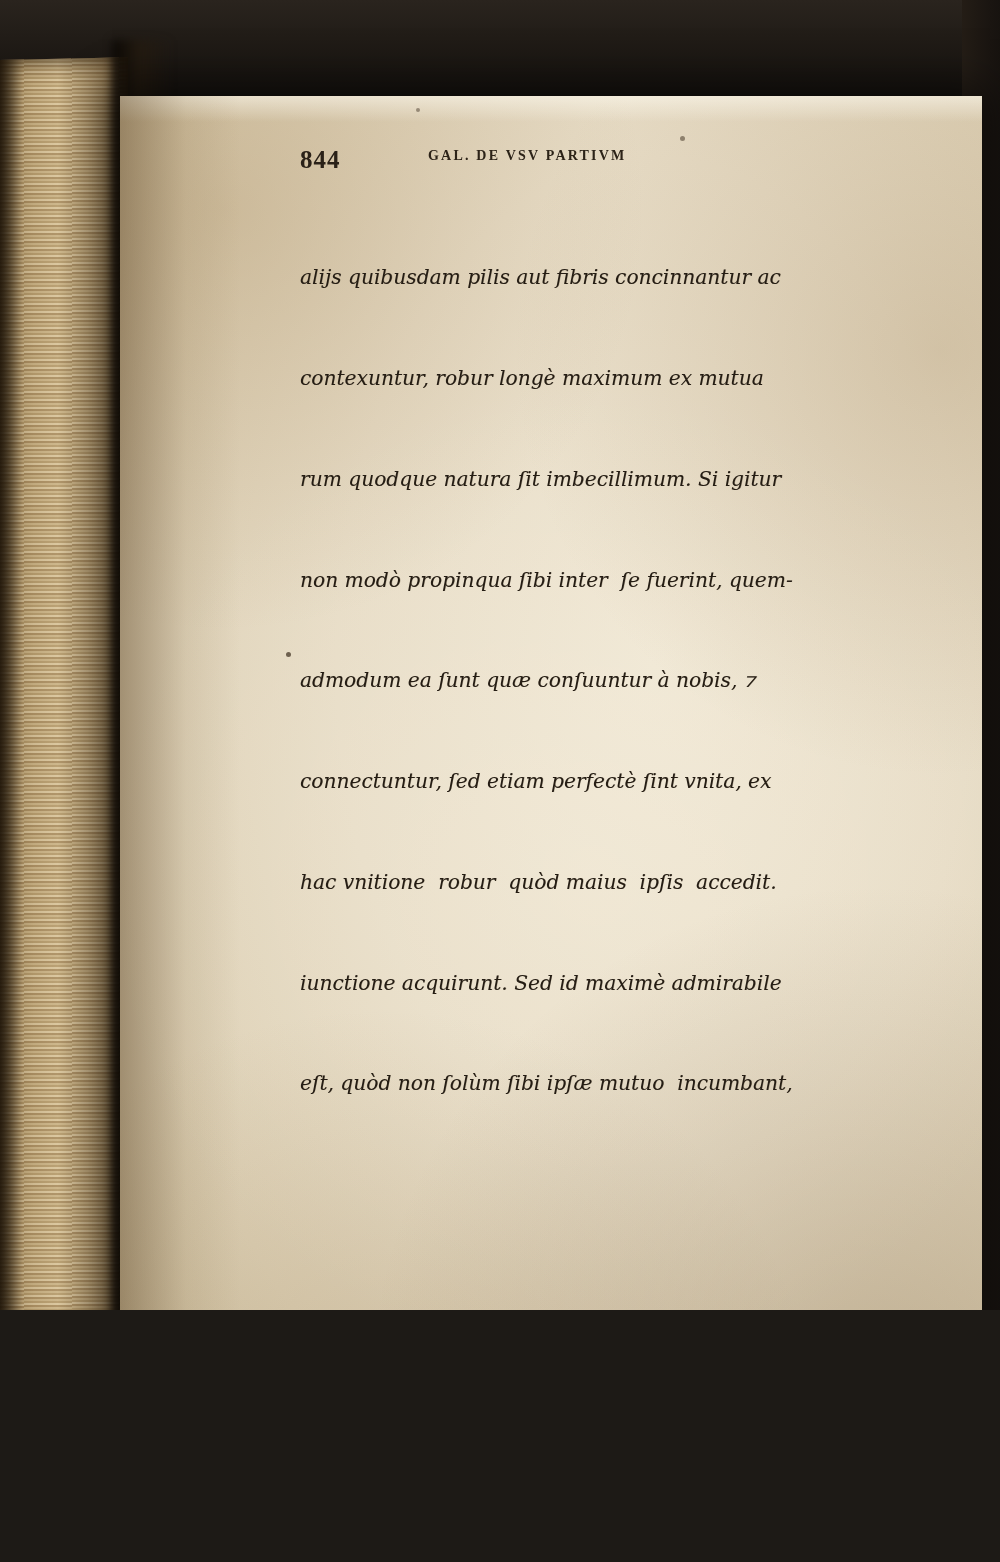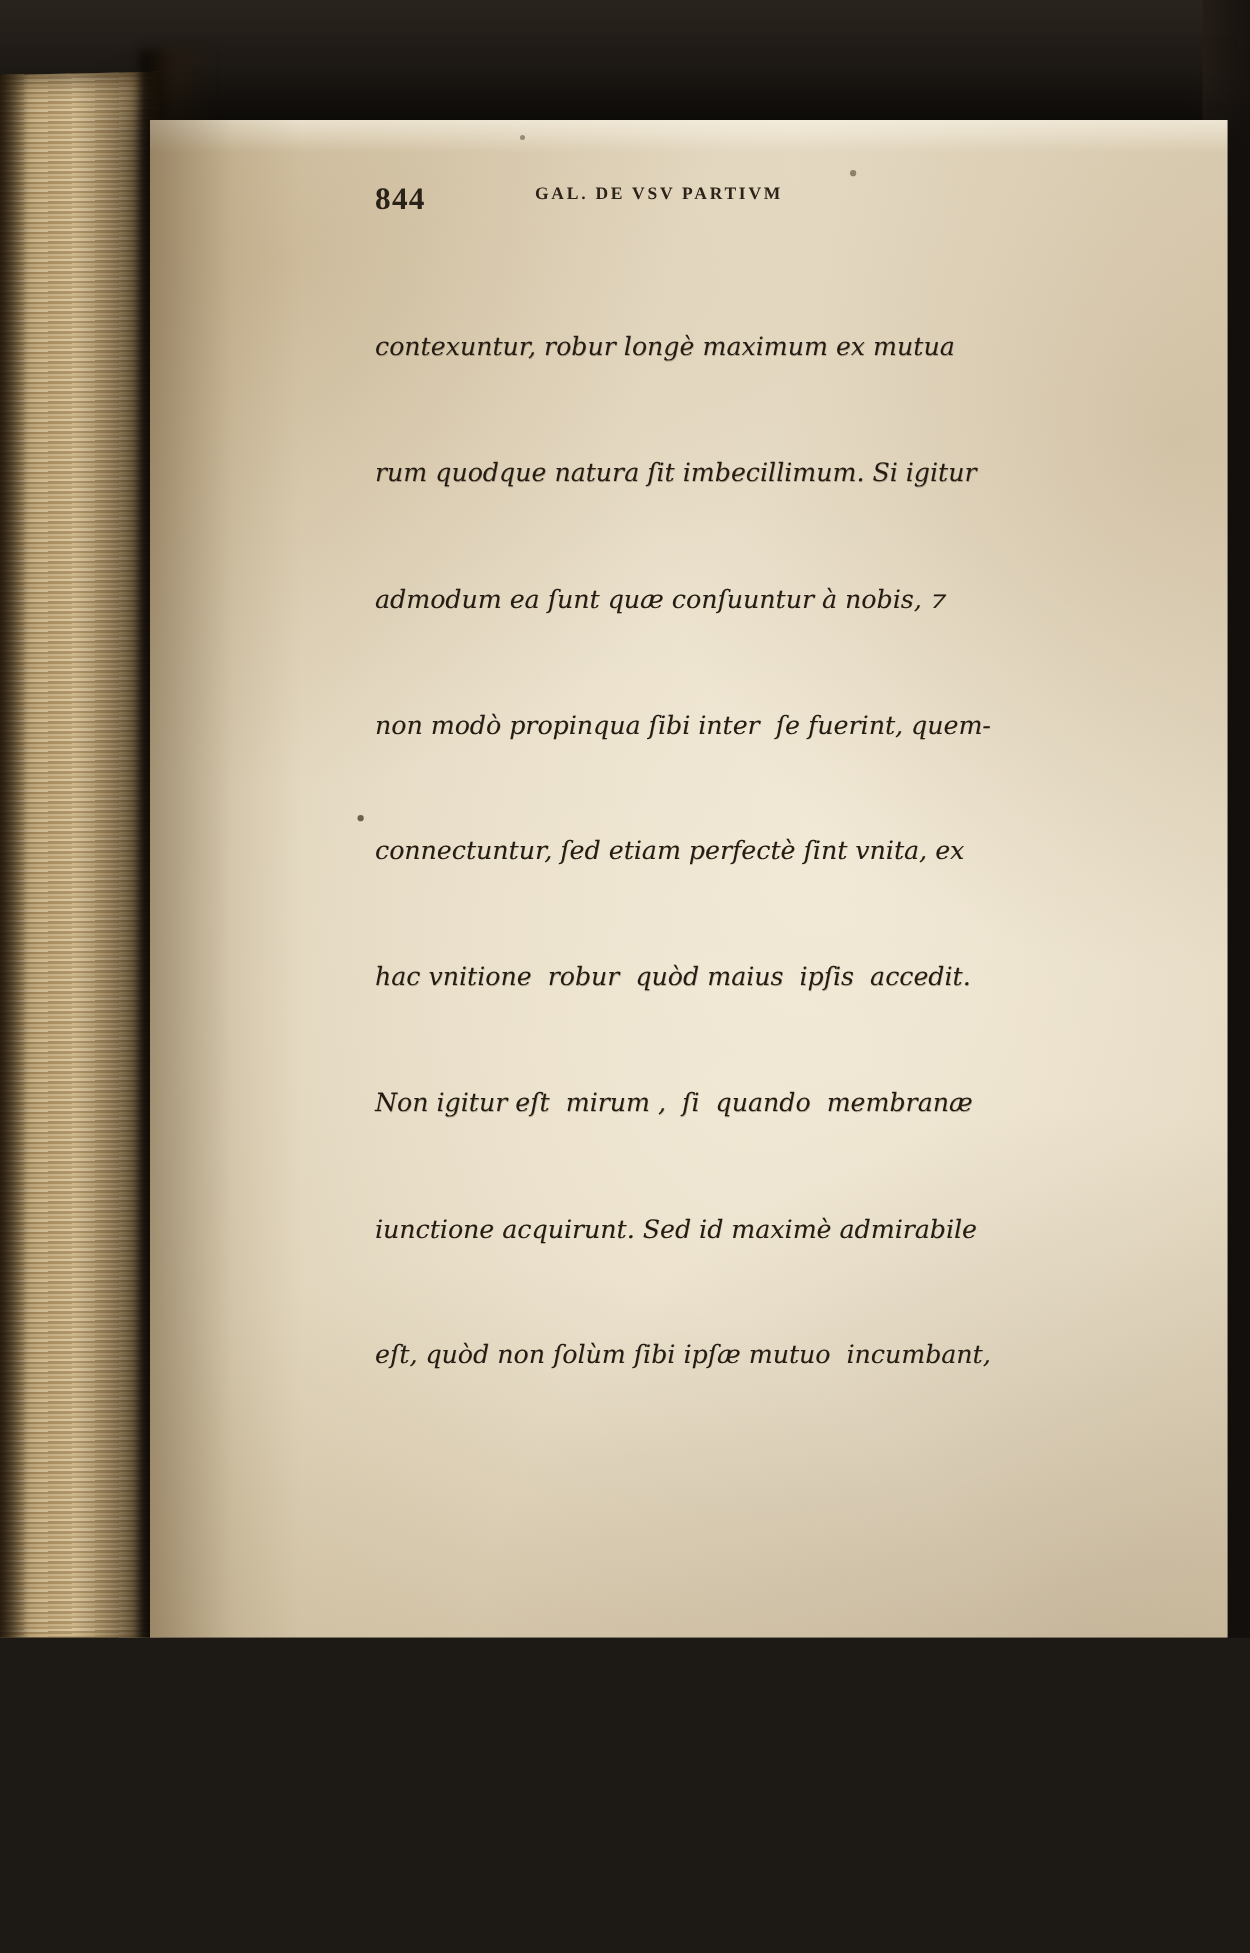--- a/index.html
+++ b/index.html
@@ -215,27 +215,27 @@
     <div class="mark m3"></div>
 
     <div class="text-col">
 
       <div class="header-row">
         <div class="folio">844</div>
         <div class="running-title">GAL. DE VSV PARTIVM</div>
       </div>
 
       <div class="body-text">
+        <span class="ln">alijs quibusdam pilis aut fibris concinnantur ac</span>
         <span class="ln">contexuntur, robur longè maximum ex mutua</span>
         <span class="ln">rum quodque natura ſit imbecillimum. Si igitur</span>
+        <span class="ln">non modò propinqua ſibi inter  ſe fuerint, quem-</span>
         <span class="ln">admodum ea ſunt quæ conſuuntur à nobis, ⁊</span>
-        <span class="ln">non modò propinqua ſibi inter  ſe fuerint, quem-</span>
         <span class="ln">connectuntur, ſed etiam perfectè ſint vnita, ex</span>
         <span class="ln">hac vnitione  robur  quòd maius  ipſis  accedit.</span>
-        <span class="ln">Non igitur eſt  mirum ,  ſi  quando  membranæ</span>
         <span class="ln">iunctione acquirunt. Sed id maximè admirabile</span>
         <span class="ln">eſt, quòd non ſolùm ſibi ipſæ mutuo  incumbant,</span>
         
         
         
         
         
         
         
         

